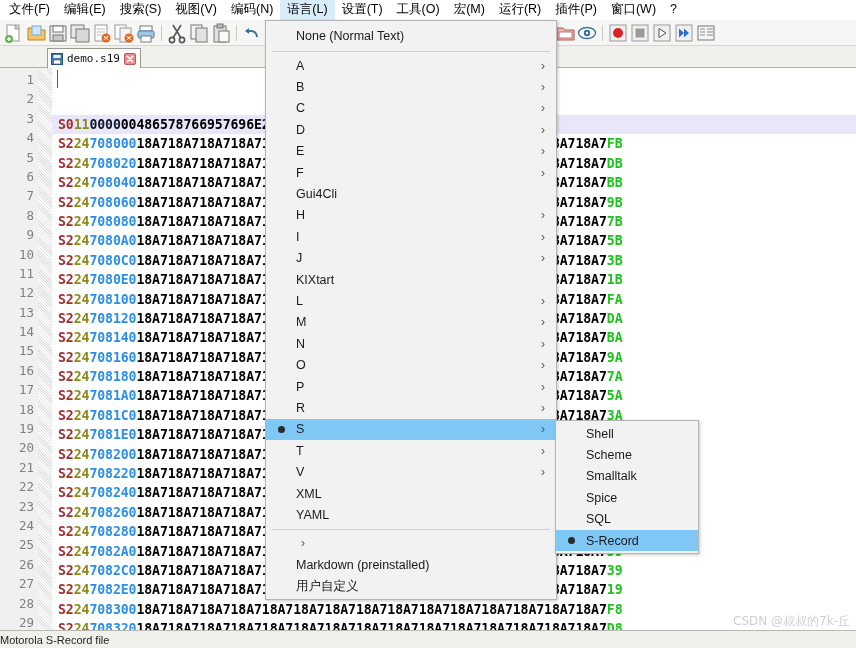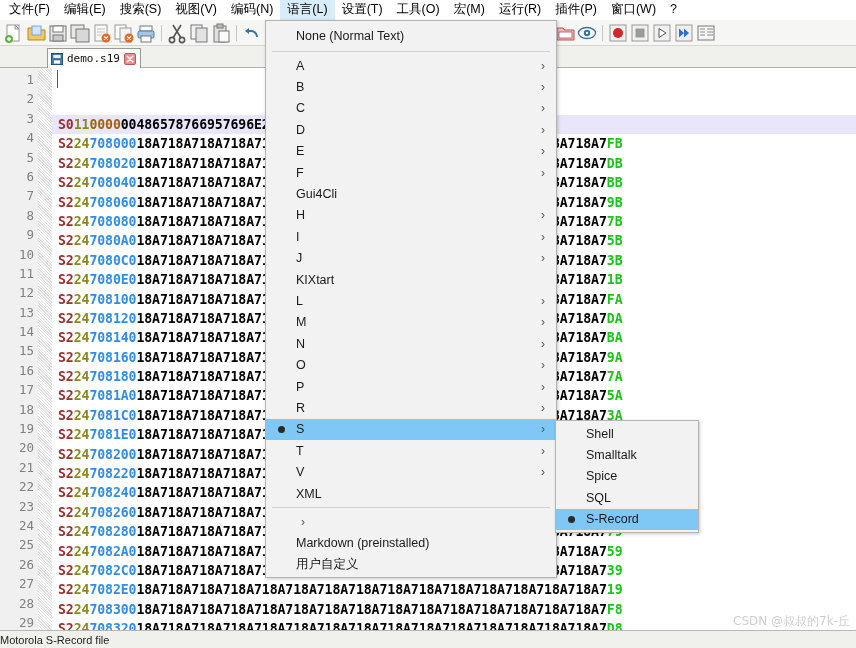--- a/index.html
+++ b/index.html
@@ -64,21 +64,21 @@
     letter-spacing:-0.1px;
     white-space:pre;
   }
   #codearea .ln{height:19.4px;line-height:19.4px;padding-left:6px;}
   #codearea .ln.cur{background:#e8e6f8;}
   .c-type{color:#a03030;font-weight:bold;}
   .c-count{color:#8a8a1a;font-weight:bold;}
   .c-addr{color:#2d8fe8;font-weight:bold;}
   .c-data{color:#000000;font-weight:bold;}
   .c-sum{color:#1ec41e;font-weight:bold;}
-  .c-hdr{color:#a16207;font-weight:bold;}
+  .c-hdr{color:#0f172a;font-weight:bold;}
   .caret{position:absolute;left:5px;top:2px;width:1px;height:18px;background:#6a3fae;}
   
   #statusbar{
     height:17px;background:#f0f0ec;border-top:1px solid #b8b8b0;
     font-size:11px;color:#222;display:flex;align-items:center;
     overflow:hidden;
   }
   
   .popup{
     position:absolute;background:#f2f2f2;border:1px solid #b4b4b4;
@@ -500,20 +500,25 @@
     <div class="mrow">
       <span class="bullet-slot"></span>
       <span class="mlabel">V</span>
       <span class="arrow">›</span>
     </div>
     <div class="mrow">
       <span class="bullet-slot"></span>
       <span class="mlabel">XML</span>
       <span class="arrow"></span>
     </div>
+    <div class="mrow">
+      <span class="bullet-slot"></span>
+      <span class="mlabel">YAML</span>
+      <span class="arrow"></span>
+    </div>
     <div class="msep"></div>
     <div class="mrow">
       <span class="bullet-slot"></span>
       <span class="arrow">›</span>
     </div>
     <div class="mrow">
       <span class="bullet-slot"></span>
       <span class="mlabel">Markdown (preinstalled)</span>
       <span class="arrow"></span>
     </div>
@@ -521,20 +526,25 @@
       <span class="bullet-slot"></span>
       <span class="mlabel">用户自定义</span>
       <span class="arrow"></span>
     </div>
   </div>
 
 <div class="popup" id="s-submenu">
     <div class="mrow">
       <span class="bullet-slot"></span>
       <span class="mlabel">Shell</span>
+      <span class="arrow"></span>
+    </div>
+    <div class="mrow">
+      <span class="bullet-slot"></span>
+      <span class="mlabel">Scheme</span>
       <span class="arrow"></span>
     </div>
     <div class="mrow">
       <span class="bullet-slot"></span>
       <span class="mlabel">Smalltalk</span>
       <span class="arrow"></span>
     </div>
     <div class="mrow">
       <span class="bullet-slot"></span>
       <span class="mlabel">Spice</span>

